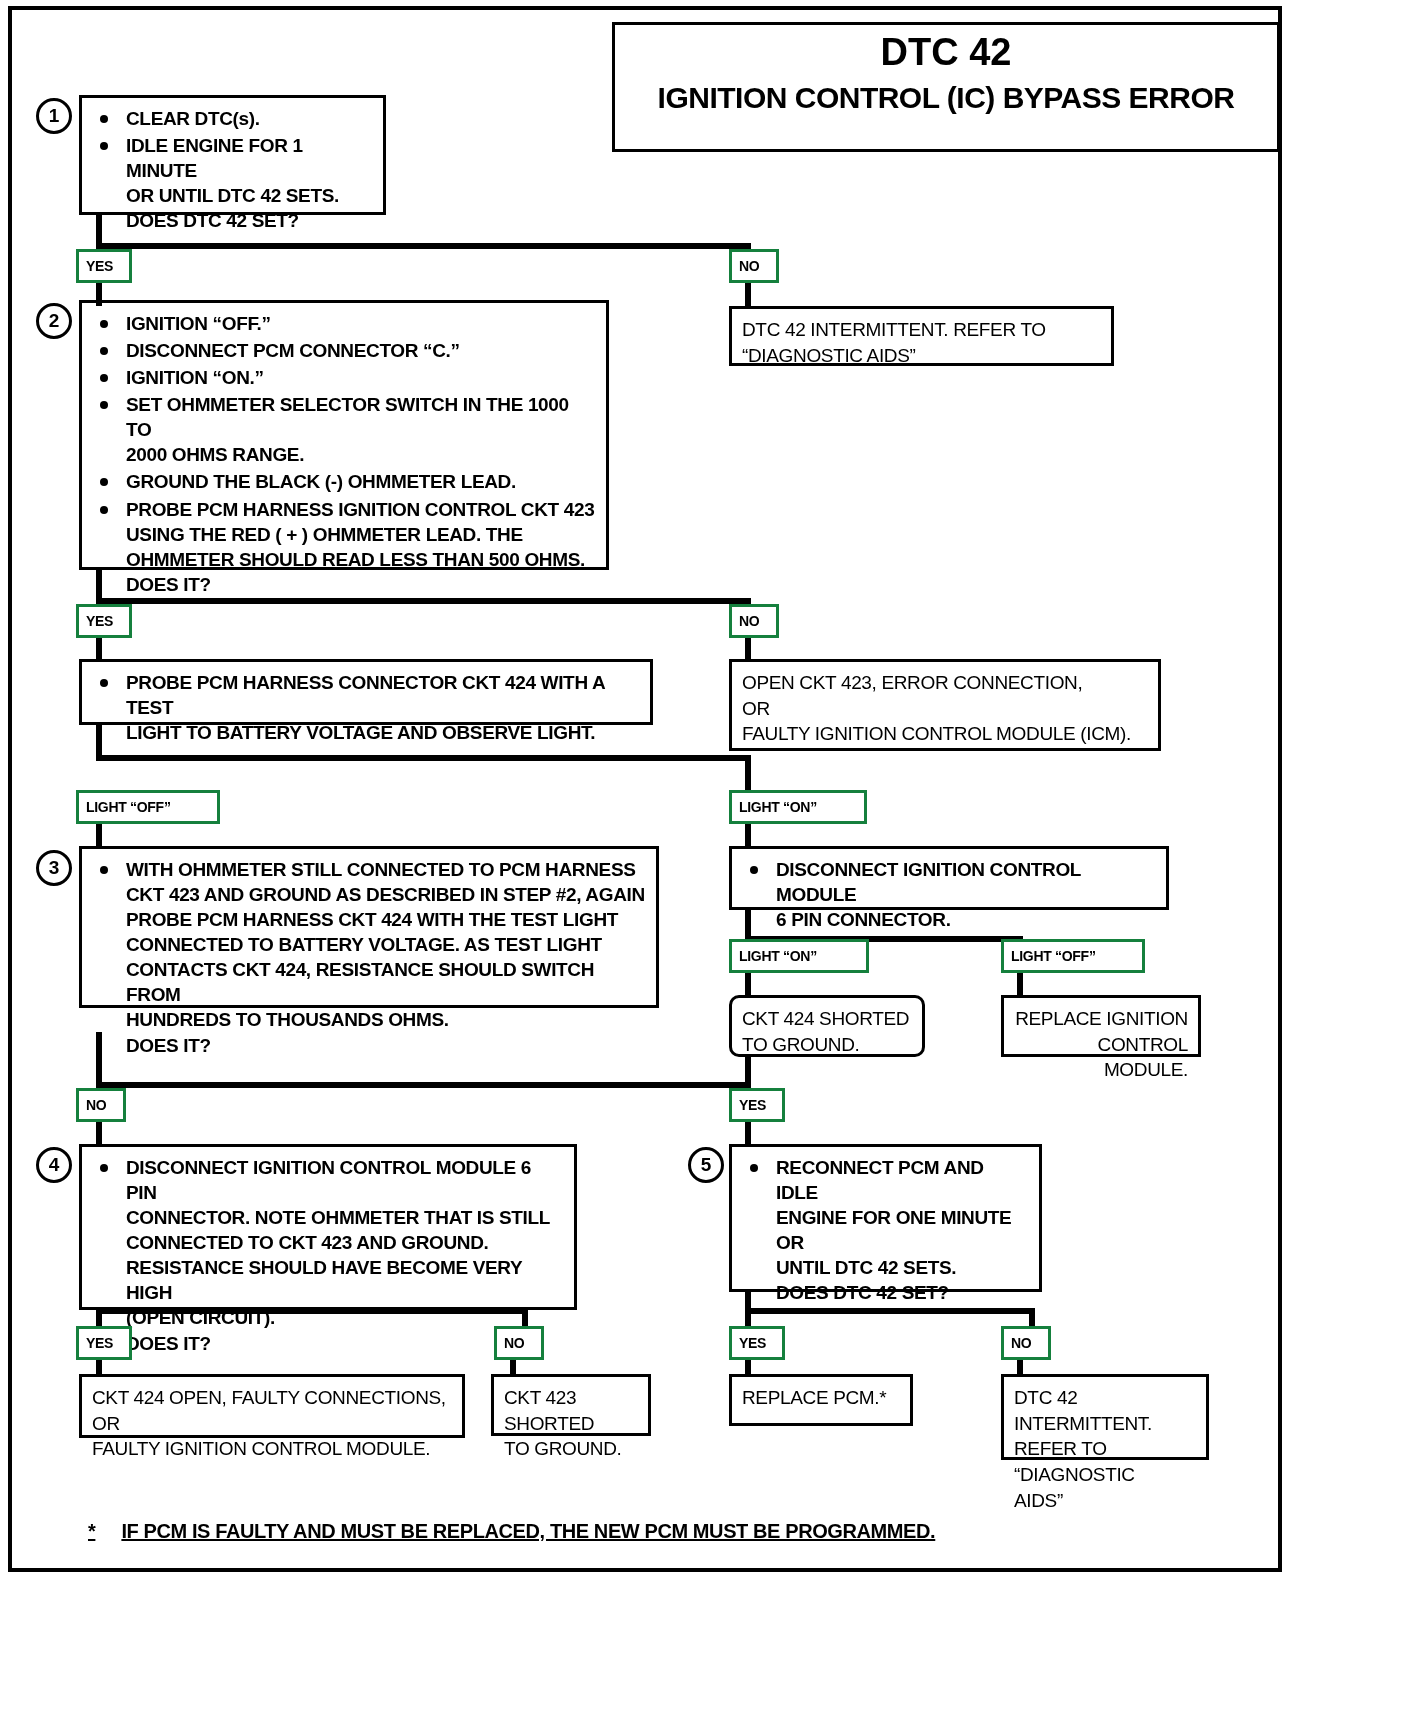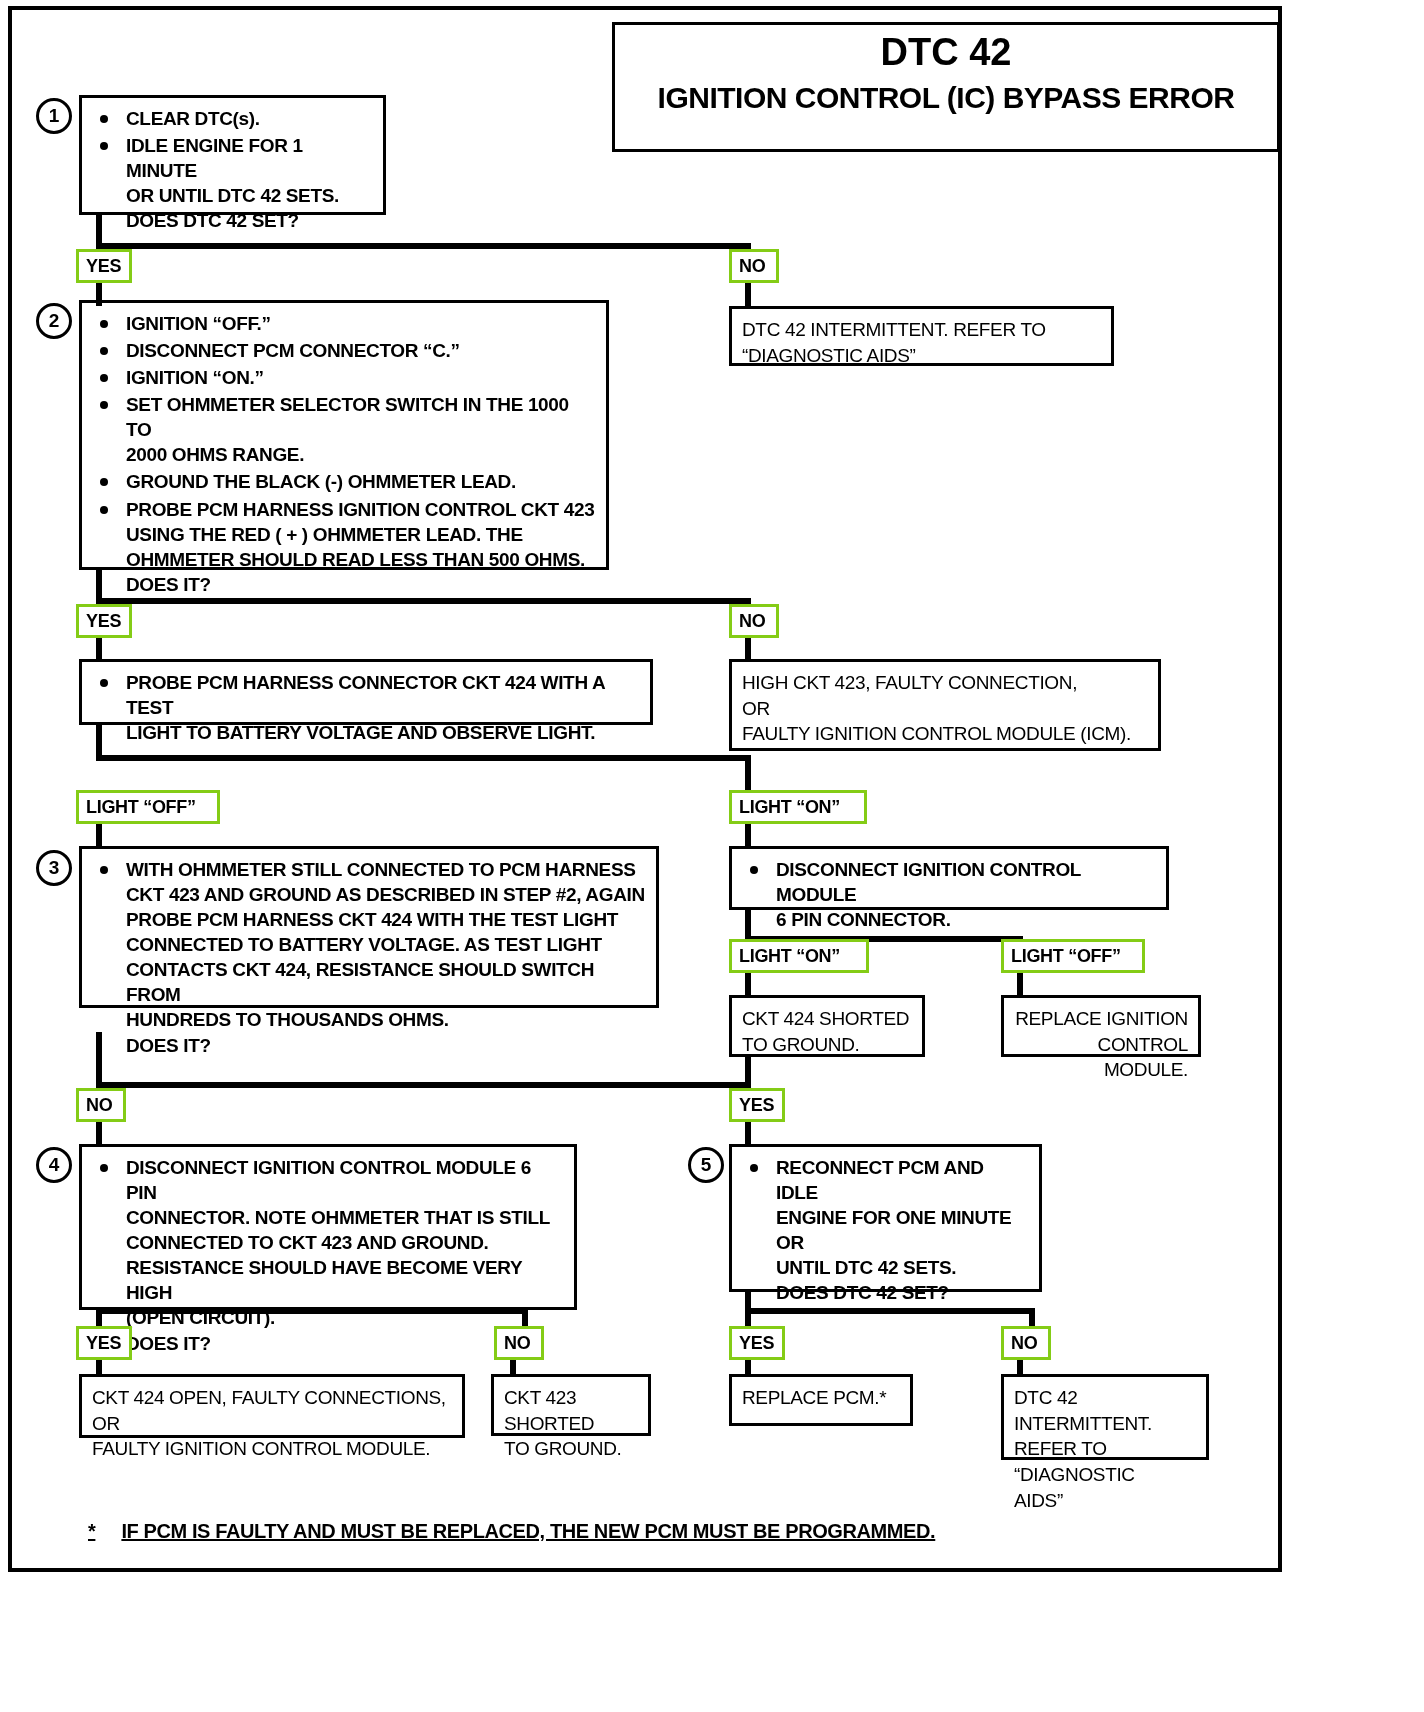--- a/index.html
+++ b/index.html
@@ -76,24 +76,24 @@
     font-weight: bold;
     text-align: center;
     line-height: 30px;
     color: #000;
     background: #fff;
   }
 
   
   .label-box {
     position: absolute;
-    border: 3px solid #84cc16;
+    border: 3px solid #15803d;
     background: #fff;
     box-sizing: border-box;
-    font-size: 18px;
+    font-size: 14px;
     font-weight: bold;
     letter-spacing: -0.3px;
     color: #000;
     display: flex;
     align-items: center;
     padding-left: 7px;
     z-index: 3;
   }
 
   
@@ -208,21 +208,21 @@
   <div class="line-v" style="left:745px; top:638px; width:6px; height:23px;"></div>
 
   <div class="box" style="left:79px; top:659px; width:574px; height:66px;">
     <ul class="blist">
       <li>PROBE PCM HARNESS CONNECTOR CKT 424 WITH A TEST
 LIGHT TO BATTERY VOLTAGE AND OBSERVE LIGHT.</li>
     </ul>
   </div>
 
   <div class="box" style="left:729px; top:659px; width:432px; height:92px;">
-    <div class="plain-text">HIGH CKT 423, FAULTY CONNECTION,
+    <div class="plain-text">OPEN CKT 423, ERROR CONNECTION,
 OR
 FAULTY IGNITION CONTROL MODULE (ICM).</div>
   </div>
 
   <div class="line-v" style="left:96px; top:725px; width:6px; height:36px;"></div>
   <div class="line-h" style="left:96px; top:755px; width:655px; height:6px;"></div>
   <div class="line-v" style="left:745px; top:755px; width:6px; height:35px;"></div>
 
   <div class="label-box" style="left:76px; top:790px; width:144px; height:34px;">LIGHT “OFF”</div>
   <div class="line-v" style="left:96px; top:824px; width:6px; height:24px;"></div>
@@ -253,21 +253,21 @@
   <div class="line-v" style="left:745px; top:910px; width:6px; height:32px;"></div>
   <div class="line-h" style="left:745px; top:936px; width:278px; height:6px;"></div>
   <div class="line-v" style="left:1017px; top:936px; width:6px; height:3px;"></div>
 
   <div class="label-box" style="left:729px; top:939px; width:140px; height:34px;">LIGHT “ON”</div>
   <div class="line-v" style="left:745px; top:973px; width:6px; height:22px;"></div>
 
   <div class="label-box" style="left:1001px; top:939px; width:144px; height:34px;">LIGHT “OFF”</div>
   <div class="line-v" style="left:1017px; top:973px; width:6px; height:22px;"></div>
 
-  <div class="box" style="left:729px; top:995px; width:196px; height:62px;">
+  <div class="box" style="left:729px; top:995px; width:196px; height:62px;border-radius:10px;">
     <div class="plain-text">CKT 424  SHORTED
 TO GROUND.</div>
   </div>
 
   <div class="box" style="left:1001px; top:995px; width:200px; height:62px;text-align:right;">
     <div class="plain-text">REPLACE IGNITION
 CONTROL MODULE.</div>
   </div>
 
   <div class="line-v" style="left:96px; top:1032px; width:6px; height:56px;"></div>

